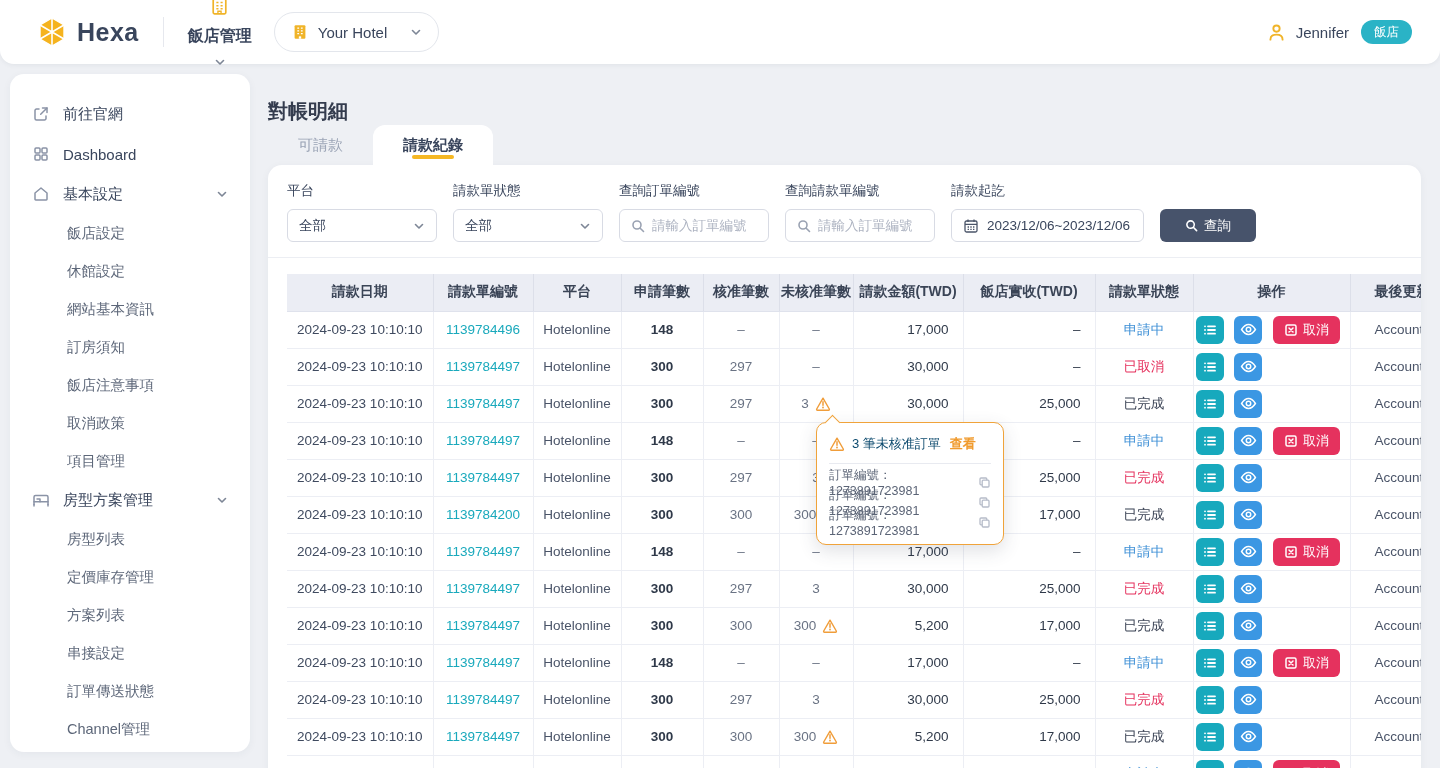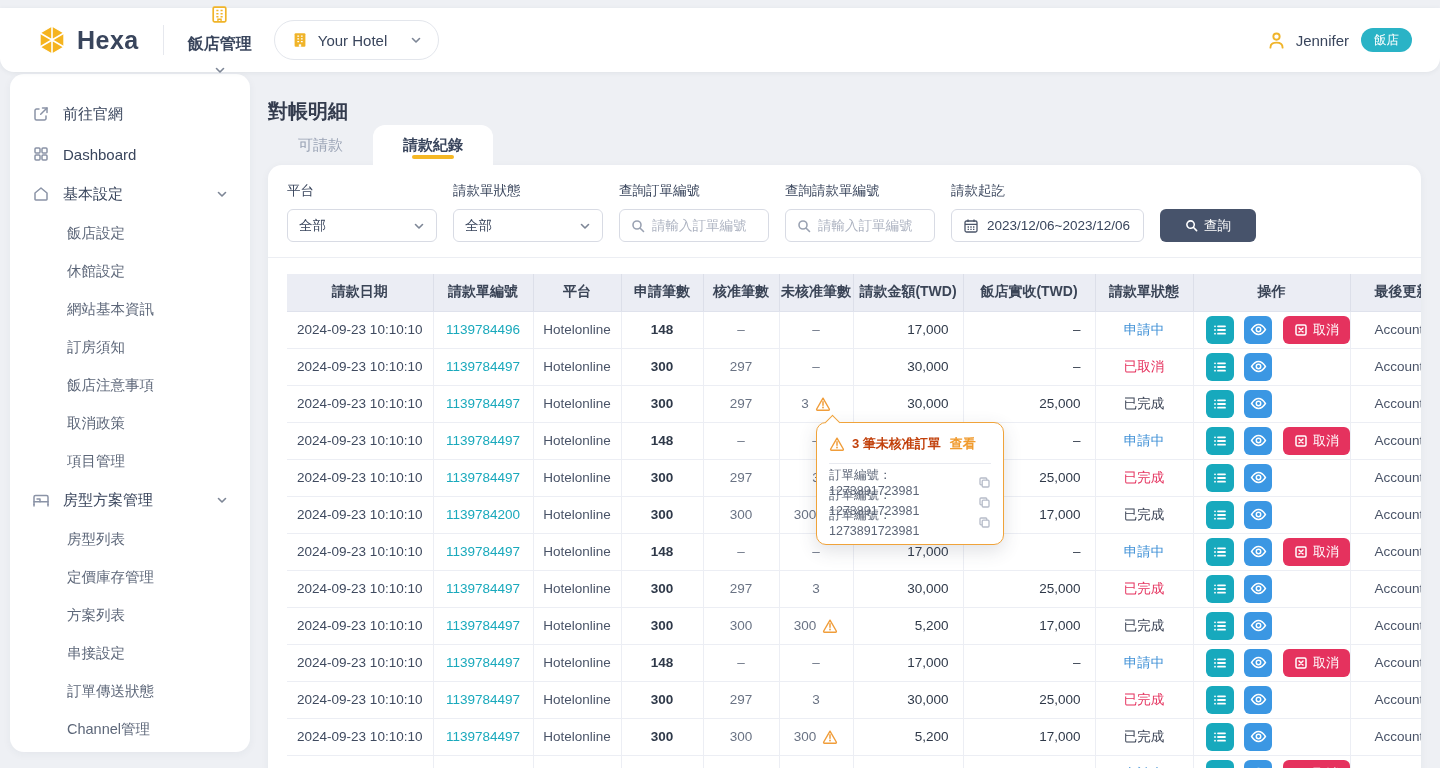--- a/index.html
+++ b/index.html
@@ -5,21 +5,21 @@
   * { margin:0; padding:0; box-sizing:border-box; }
   html,body { width:1440px; height:768px; overflow:hidden; }
   body {
     position:relative;
     background:#eef0f4;
     font-family:"Liberation Sans","DejaVu Sans",sans-serif;
     color:#39455c;
   }
   
   .header {
-    position:absolute; top:8px; left:0; width:1440px; height:64px;
+    position:absolute; top:0; left:0; width:1440px; height:64px;
     background:#fff; border-radius:0 0 14px 14px;
     box-shadow:0 1px 5px rgba(40,50,70,.07);
     display:flex; align-items:center; padding:0 28px 0 36px; z-index:30;
   }
   .logo { display:flex; align-items:center; gap:9px; }
   .logo-text { font-size:25px; font-weight:700; color:#39455c; letter-spacing:.5px; }
   .header-divider { width:1px; height:30px; background:#e6e8ee; margin:0 24px; }
   .nav-item { display:flex; align-items:center; gap:9px; font-size:16px; font-weight:600; color:#39455c; cursor:pointer;flex-direction:column; }
   .hotel-pill {
     display:flex; align-items:center; gap:9px; margin-left:22px;
@@ -101,21 +101,21 @@
     border-right:1px solid #eceef4; border-bottom:1px solid #eceef4; text-align:center;
     white-space:nowrap; overflow:hidden;
   }
   td.c-date { color:#3f4a5f; }
   td.c-link { }
   td.c-link span { color:#19a9bc; cursor:pointer; }
   td.c-bold { font-weight:700; color:#2f3949; }
   td.c-num { color:#6a7384; }
   td.c-amt { text-align:right; padding-right:14px; color:#2f3949; }
   td.c-status { font-weight:500; }
-  td.c-actions { text-align:left; padding-left:12px; }
+  td.c-actions { text-align:left; padding-left:2px; }
   td.c-last { text-align:left; padding-left:24px; color:#4a5468; }
   .unapproved-cell { display:inline-flex; align-items:center; gap:6px; justify-content:center; }
   .btn-sq {
     width:28px; height:28px; border:none; border-radius:6px; margin-right:7px;
     display:inline-flex; align-items:center; justify-content:center; cursor:pointer; vertical-align:middle;
   }
   .btn-list { background:#17a9bd; }
   .btn-eye  { background:#3b97e3; }
   .btn-cancel {
     height:28px; border:none; border-radius:6px; background:#e5325e; color:#fff;
@@ -127,21 +127,21 @@
     position:absolute; left:548px; top:257px; width:188px;
     background:#fff; border:1px solid #f0a33a; border-radius:10px;
     box-shadow:0 6px 18px rgba(60,70,90,.16); padding:12px; z-index:25;
   }
   .tooltip::before {
     content:""; position:absolute; top:-6px; left:10px; width:10px; height:10px;
     background:#fff; border-left:1px solid #f0a33a; border-top:1px solid #f0a33a;
     transform:rotate(45deg);
   }
   .tt-head { display:flex; align-items:center; gap:7px; }
-  .tt-title { font-size:13px; font-weight:700; color:#c2410c; }
+  .tt-title { font-size:13px; font-weight:400; color:#0c4a6e; }
   .tt-link { font-size:13px; font-weight:600; color:#f09b2e; cursor:pointer; margin-left:2px; }
   .tt-divider { border-top:1px solid #e8eaf0; margin:10px 0 8px; }
   .tt-row { display:flex; align-items:center; justify-content:space-between; height:20px; font-size:12.5px; color:#5b6476; }
   .tt-copy { cursor:pointer; display:inline-flex; }
   .icon { display:inline-flex; align-items:center; }
 </style>
 </head>
 <body>
 
 <div class="header">

